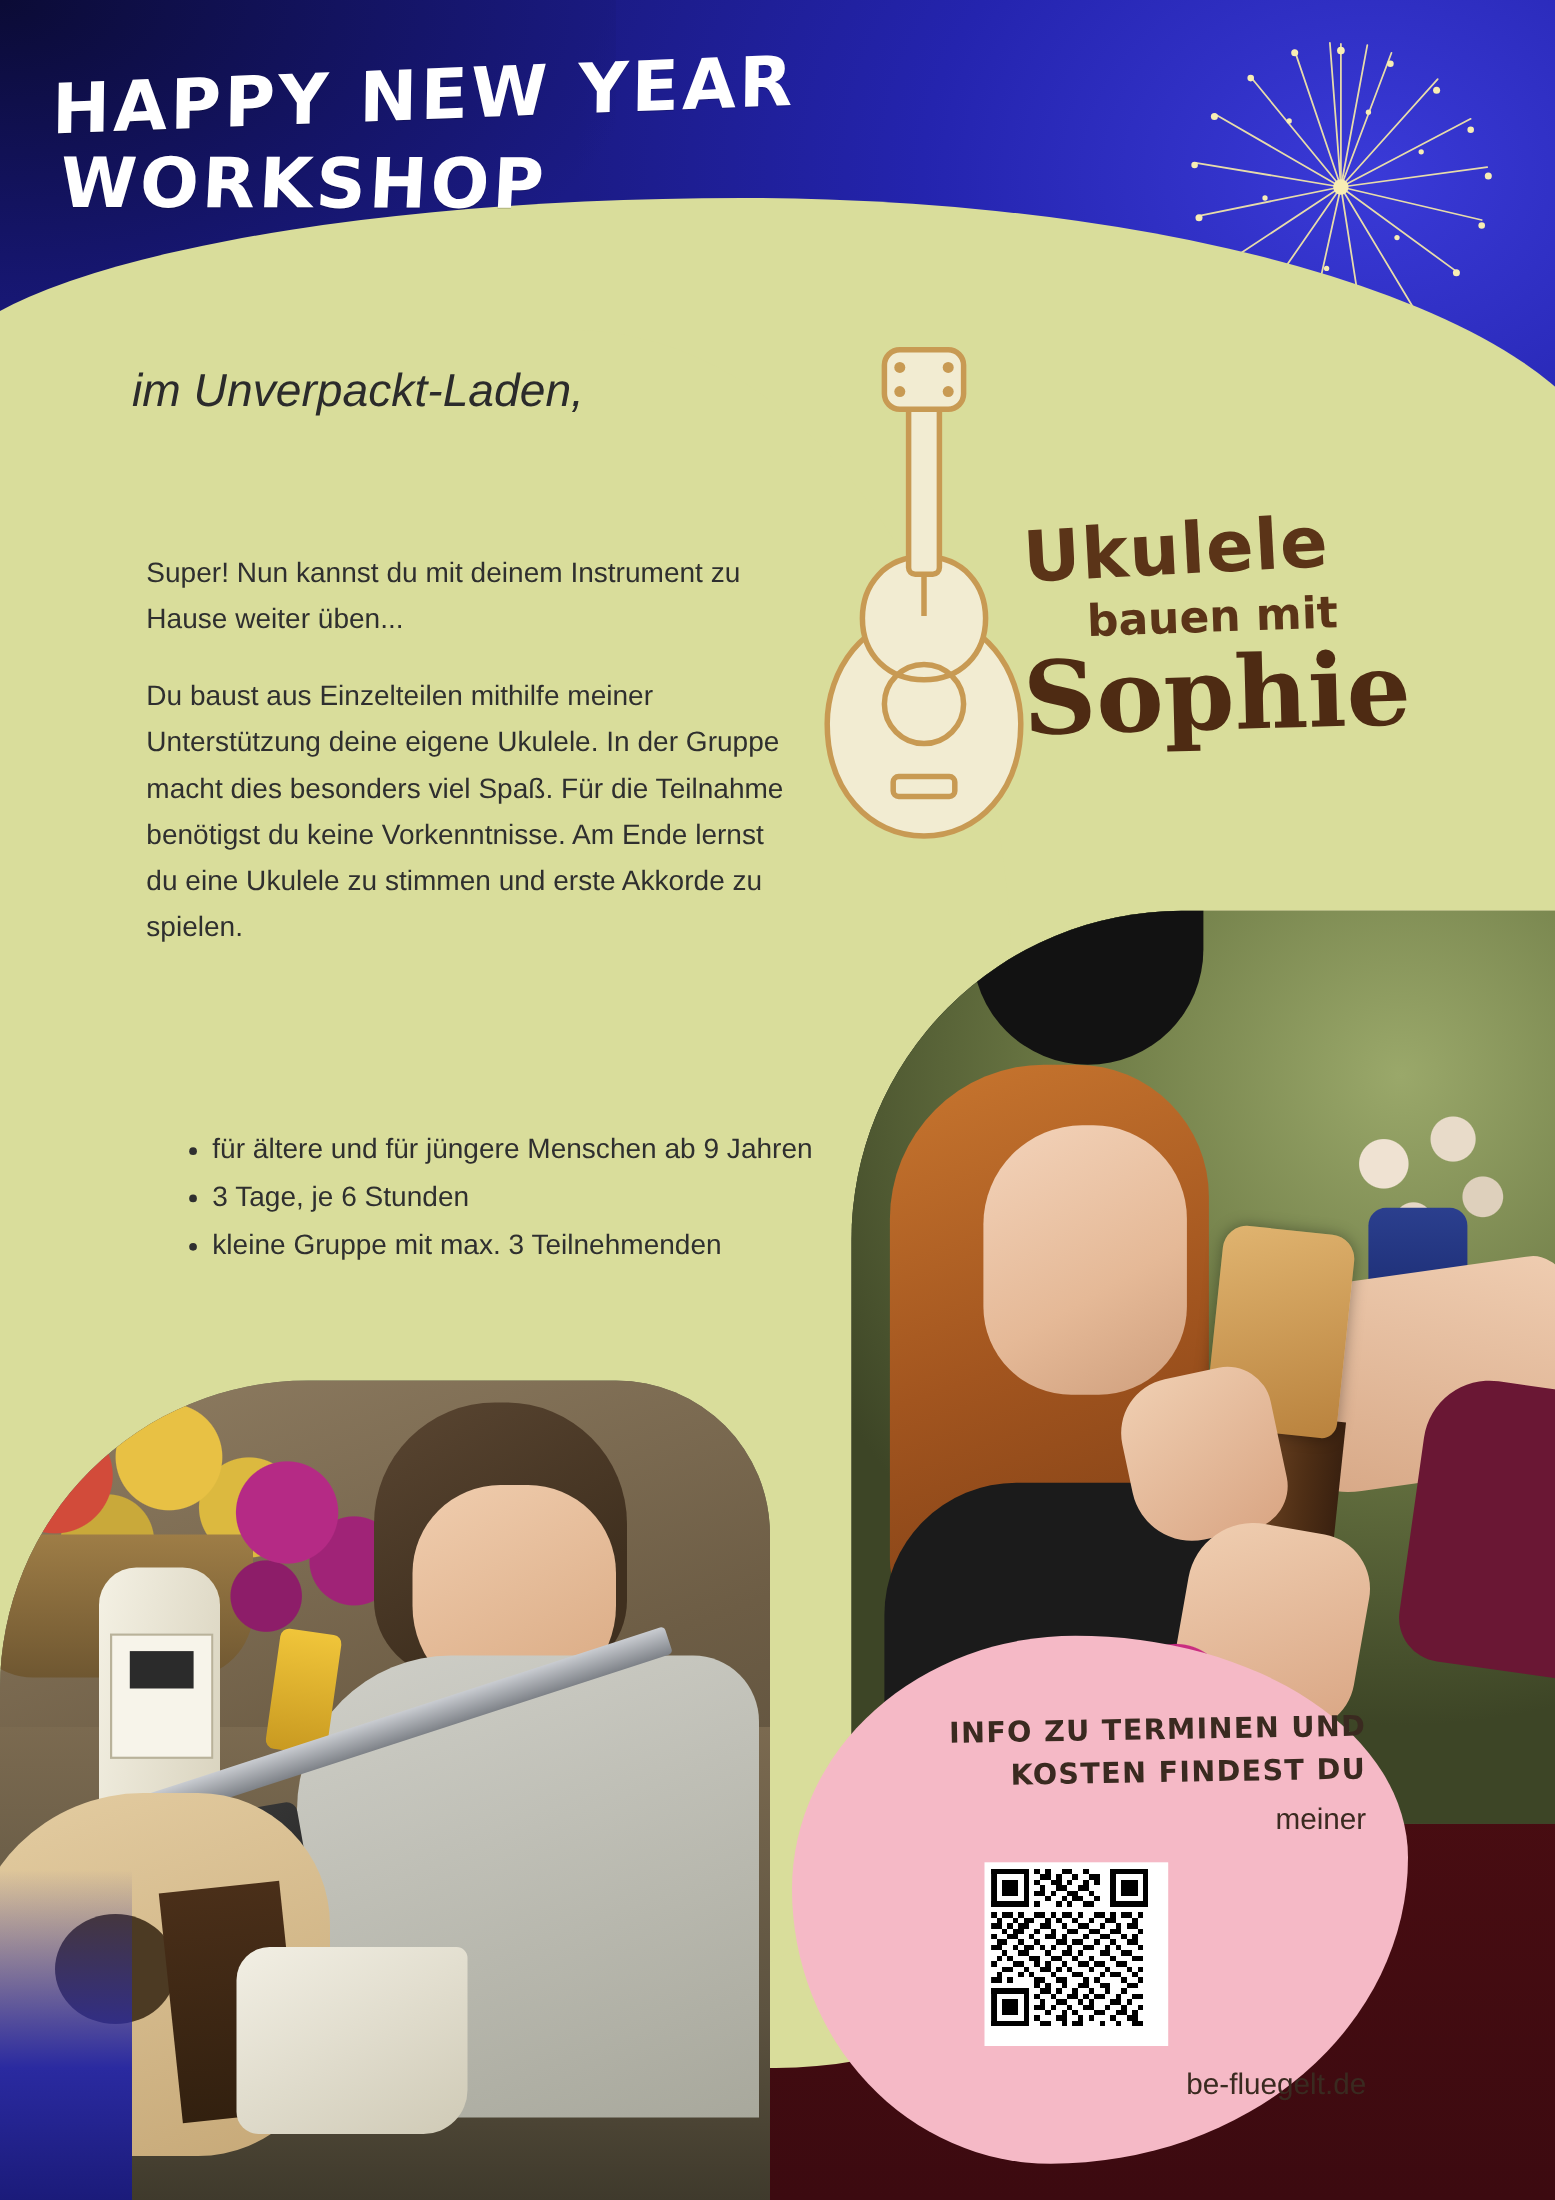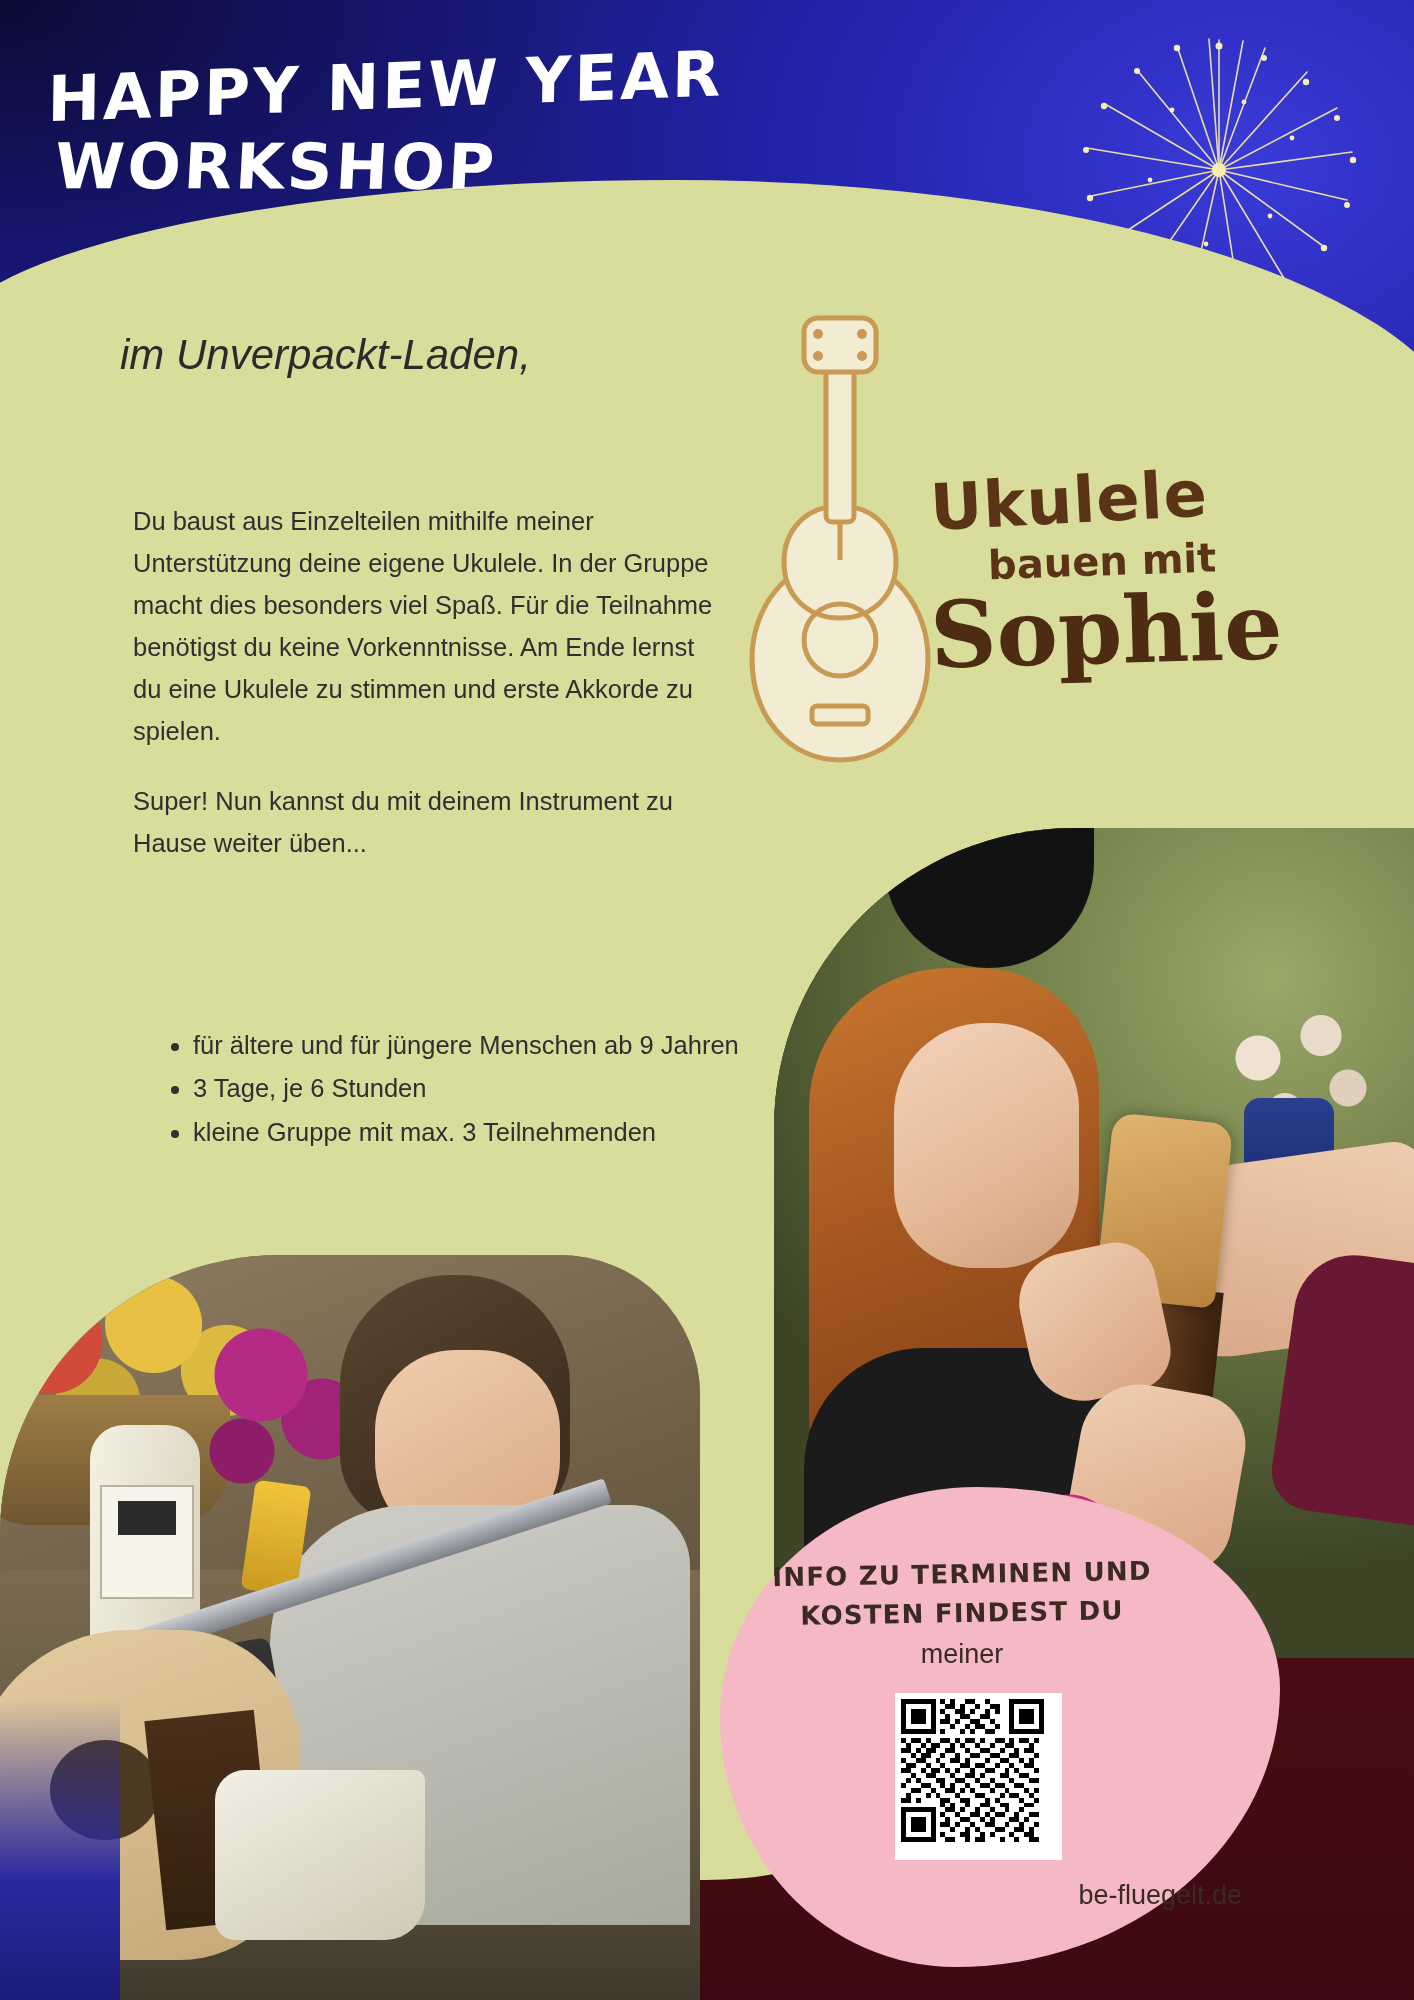--- a/index.html
+++ b/index.html
@@ -417,24 +417,24 @@
     position: absolute;
     left: 720px;
     top: 1487px;
     width: 560px;
     height: 480px;
     background: #f5b9c6;
     border-radius: 46% 54% 58% 42% / 48% 42% 58% 52%;
   }
   .pink-text {
     position: absolute;
-    left: 722px;
+    left: 762px;
     top: 1555px;
     width: 480px;
-    text-align: center;
+    text-align: right;
     color: #3a2a20;
   }
   .pink-text .pl1, .pink-text .pl2 {
     display:block;
     font-family: "DejaVu Sans", sans-serif;
     font-weight: bold;
     font-size: 26px;
     letter-spacing: 1.2px;
     line-height: 1.5;
     transform: rotate(-1deg);
@@ -539,22 +539,22 @@
   <div class="headline">
     <span class="l1">HAPPY NEW YEAR</span>
     <span class="l2">WORKSHOP</span>
   </div>
 
   <div class="subtitle">
     <span class="s1">im Unverpackt-Laden,</span>
   </div>
 
   <div class="bodytext">
+    <p>Super! Nun kannst du mit deinem Instrument zu Hause weiter üben...</p>
     <p>Du baust aus Einzelteilen mithilfe meiner Unterstützung deine eigene Ukulele. In der Gruppe macht dies besonders viel Spaß. Für die Teilnahme benötigst du keine Vorkenntnisse. Am Ende lernst du eine Ukulele zu stimmen und erste Akkorde zu spielen.</p>
-    <p>Super! Nun kannst du mit deinem Instrument zu Hause weiter üben...</p>
   </div>
 
   <ul class="bullets">
     <li>für ältere und für jüngere Menschen ab 9 Jahren</li>
     <li>3 Tage, je 6 Stunden</li>
     <li>kleine Gruppe mit max. 3 Teilnehmenden</li>
   </ul>
 
   <div class="uke-graphic">
     <svg width="300" height="470" viewBox="0 0 300 470" aria-hidden="true">

